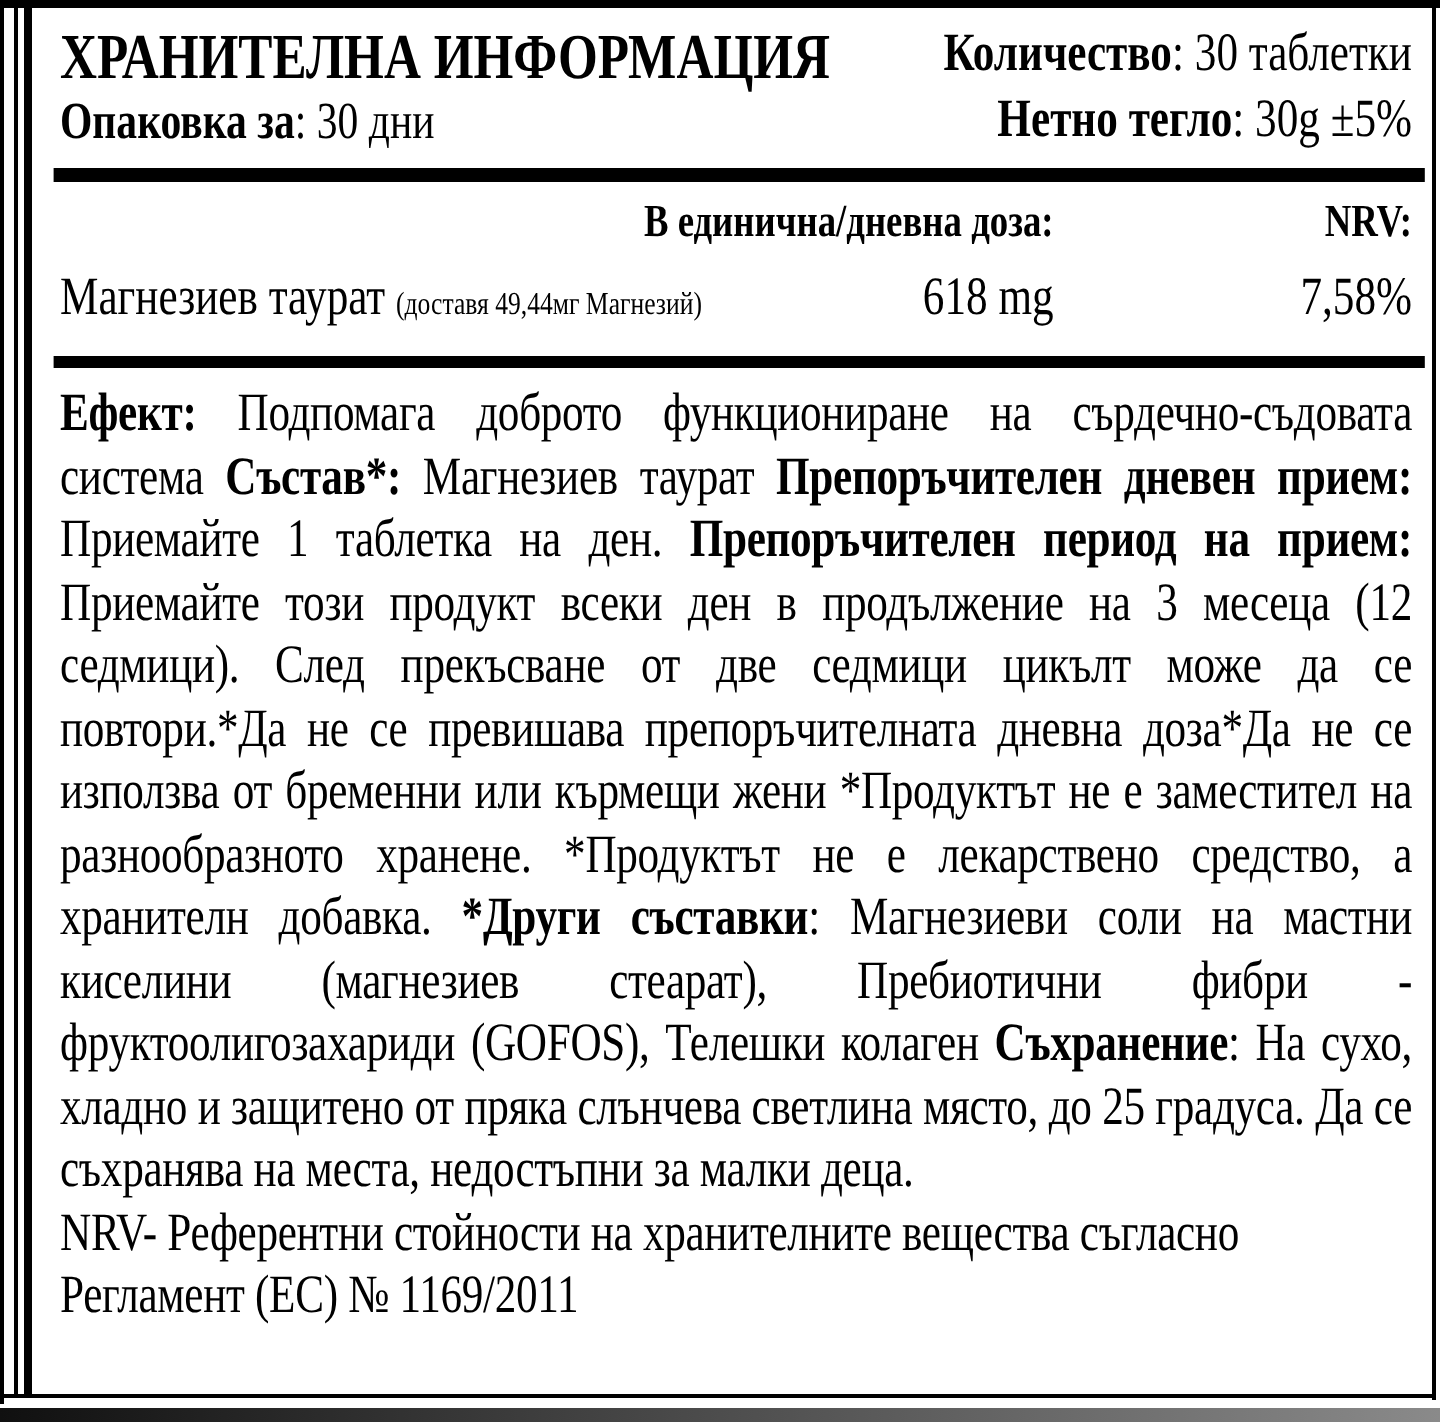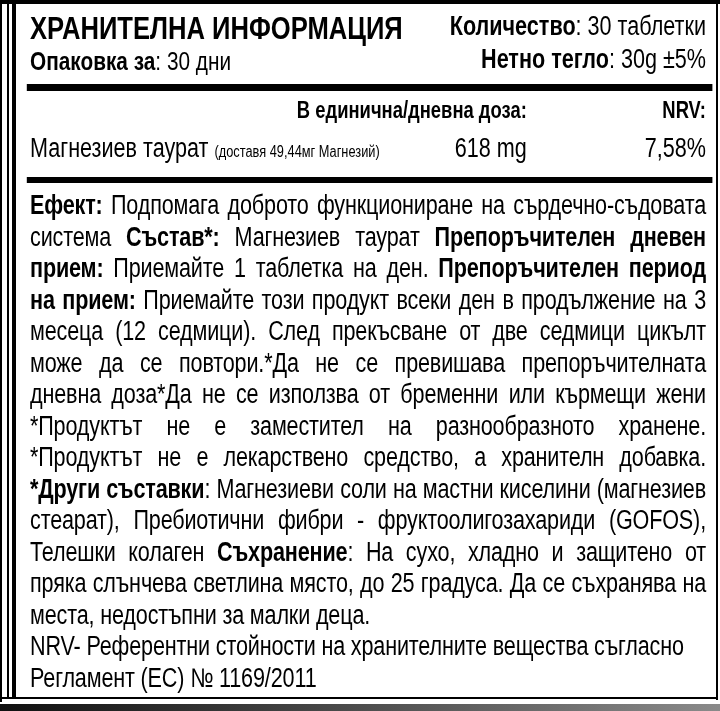--- a/index.html
+++ b/index.html
@@ -1,18 +1,18 @@
 <!DOCTYPE html>
 <html><head>
 <meta charset="utf-8">
 <style>
   html,body { margin:0; padding:0; background:#ffffff; }
   .screen {
     position:relative; width:720px; height:711px; background:#fff;
-    overflow:hidden; font-family:Liberation Sans, sans-serif; color:#000;
+    overflow:hidden; font-family:Liberation Serif, serif; color:#000;
   }
   .edge { position:absolute; background:#000; }
   #edge-top        { left:0;   top:0;     width:720px; height:4px; }
   #edge-left-outer { left:0;   top:0;     width:2px;   height:702px; }
   #edge-left-thin  { left:7px; top:2px;   width:2px;   height:696px; }
   #edge-left-thick { left:12px;top:2px;   width:4px;   height:696px; }
   #edge-right      { left:716px; top:0;   width:2px;   height:700px; }
   #edge-bottom     { left:0;   top:697px; width:718px; height:2px; }
   #edge-shadow {
     position:absolute; left:0; top:704px; width:720px; height:7px;

